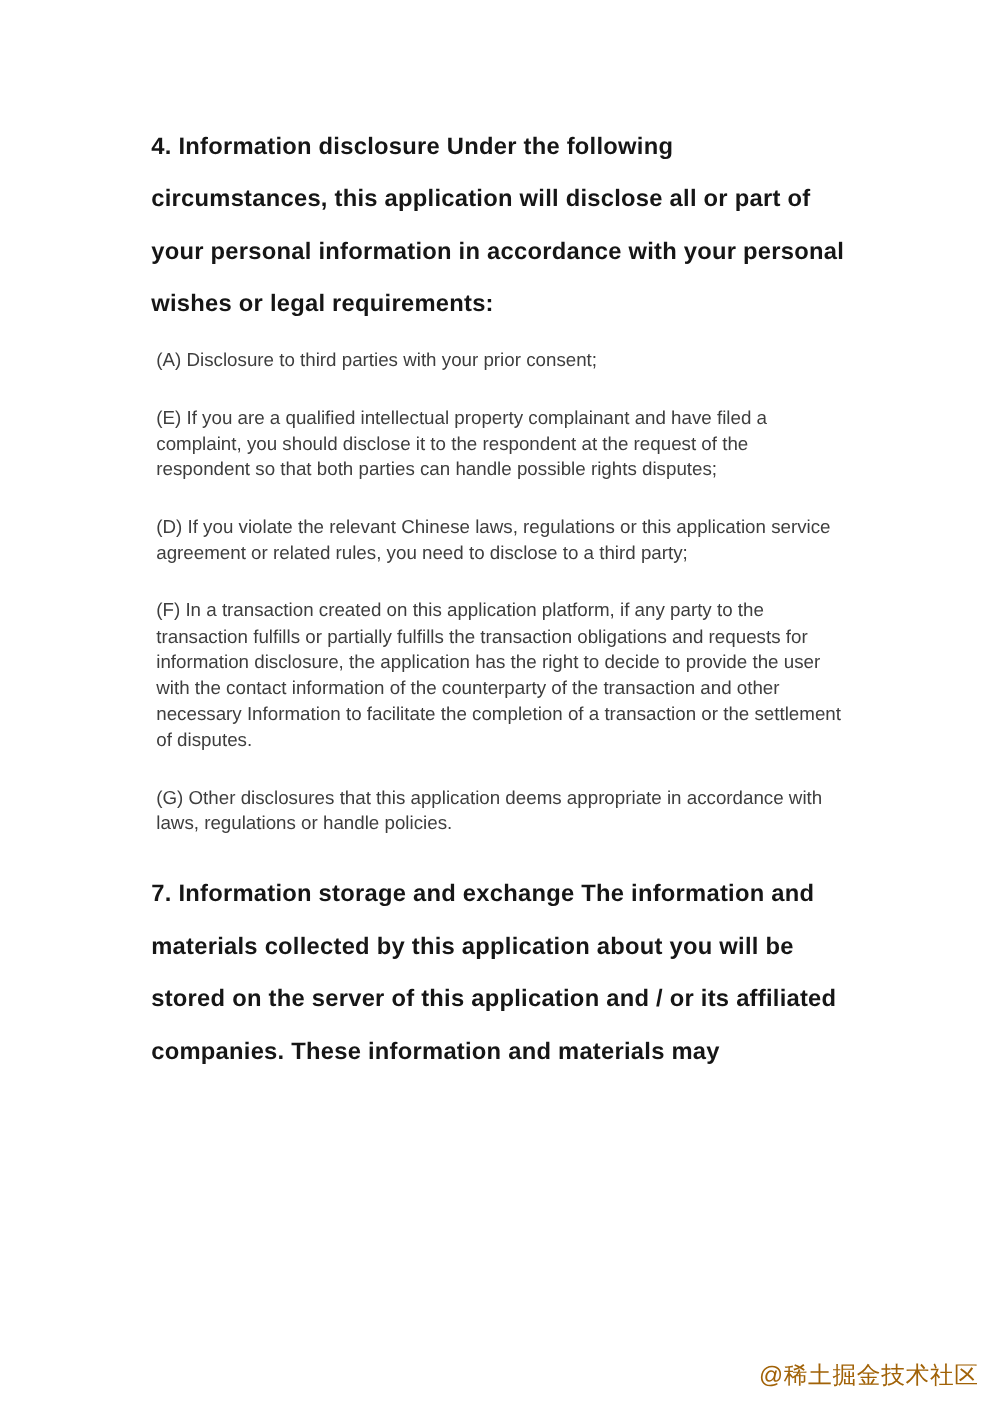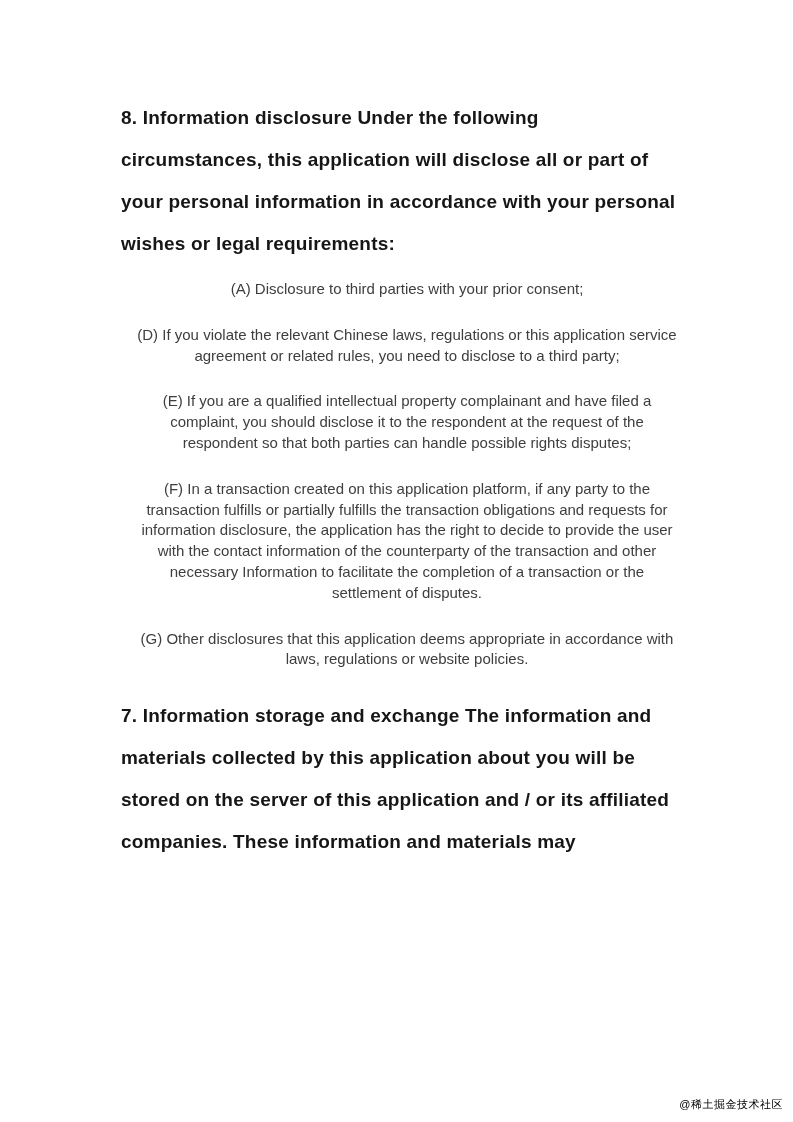--- a/index.html
+++ b/index.html
@@ -23,52 +23,51 @@
     line-height: 42px;
     font-weight: 700;
     color: #161616;
     letter-spacing: 0.2px;
     margin: 0 0 14px 0;
   }
   .body-paragraph {
     font-size: 15px;
     line-height: 20.8px;
     color: #3e3e3e;
-    margin: 0 0 25px 16px;
-    text-align: center;
+    margin: 0 0 25px 4px;
   }
   .watermark {
     position: absolute;
     right: 10px;
     bottom: 12px;
-    font-size: 11px;
+    font-size: 19px;
     line-height: 1;
-    color: #000000;
+    color: #a16207;
     letter-spacing: 0.5px;
   }
 </style>
 </head>
 <body>
 
 <main class="doc-content">
 
   <section>
-    <h2 class="section-heading">8. Information disclosure Under the following circumstances, this application will disclose all or part of your personal information in accordance with your personal wishes or legal requirements:</h2>
+    <h2 class="section-heading">4. Information disclosure Under the following circumstances, this application will disclose all or part of your personal information in accordance with your personal wishes or legal requirements:</h2>
 
     <p class="body-paragraph">(A) Disclosure to third parties with your prior consent;</p>
 
 
 
+    <p class="body-paragraph">(E) If you are a qualified intellectual property complainant and have filed a complaint, you should disclose it to the respondent at the request of the respondent so that both parties can handle possible rights disputes;</p>
+
     <p class="body-paragraph">(D) If you violate the relevant Chinese laws, regulations or this application service agreement or related rules, you need to disclose to a third party;</p>
-
-    <p class="body-paragraph">(E) If you are a qualified intellectual property complainant and have filed a complaint, you should disclose it to the respondent at the request of the respondent so that both parties can handle possible rights disputes;</p>
 
     <p class="body-paragraph">(F) In a transaction created on this application platform, if any party to the transaction fulfills or partially fulfills the transaction obligations and requests for information disclosure, the application has the right to decide to provide the user with the contact information of the counterparty of the transaction and other necessary Information to facilitate the completion of a transaction or the settlement of disputes.</p>
 
-    <p class="body-paragraph">(G) Other disclosures that this application deems appropriate in accordance with laws, regulations or website policies.</p>
+    <p class="body-paragraph">(G) Other disclosures that this application deems appropriate in accordance with laws, regulations or handle policies.</p>
   </section>
 
   <section>
     <h2 class="section-heading">7. Information storage and exchange The information and materials collected by this application about you will be stored on the server of this application and / or its affiliated companies. These information and materials may</h2>
   </section>
 
 </main>
 
 <div class="watermark">@稀土掘金技术社区</div>
 

